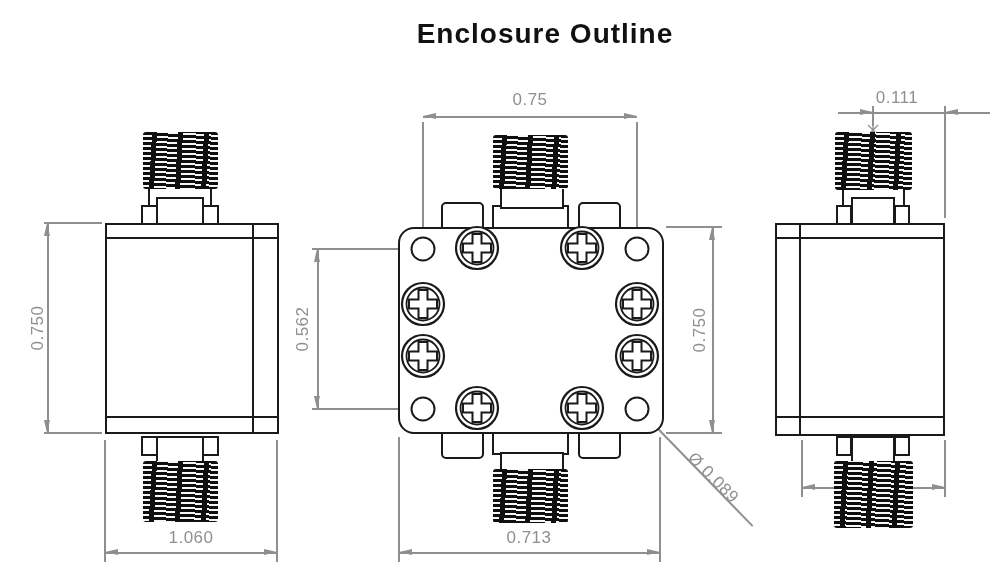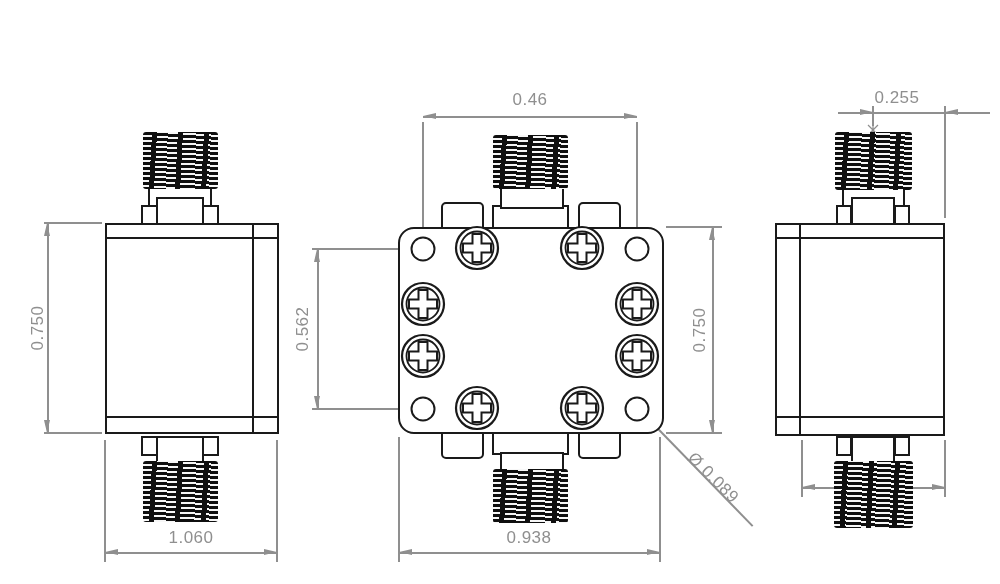--- a/index.html
+++ b/index.html
@@ -26,20 +26,21 @@
   .ar-r{border-width:3.5px 0 3.5px 13px;border-color:transparent transparent transparent #8f8f8f;}
   .ar-u{border-width:0 3.5px 13px 3.5px;border-color:transparent transparent #8f8f8f transparent;}
   .ar-d{border-width:13px 3.5px 0 3.5px;border-color:#8f8f8f transparent transparent transparent;}
   .svgpart{position:absolute;z-index:2;}
 </style>
 </head>
 <body>
 
 <div class="sheet">
 
+  <div class="title">Enclosure Outline</div>
 
   <div>
 
     <div class="box" style="left:148px;top:187px;width:64px;height:20px;"></div>
     <div class="box" style="left:156px;top:197px;width:48px;height:28px;"></div>
     <div class="box" style="left:141px;top:205px;width:17px;height:20px;"></div>
     <div class="box" style="left:202px;top:205px;width:17px;height:20px;"></div>
     <div class="thread" style="left:143px;top:132px;width:75px;height:57px;"></div>
 
     <div class="box" style="left:156px;top:436px;width:48px;height:27px;"></div>
@@ -81,42 +82,42 @@
     <div class="box" style="left:500px;top:452px;width:64px;height:19px;"></div>
     <div class="thread" style="left:493px;top:469px;width:75px;height:54px;"></div>
 
     <div class="box" style="left:398px;top:227px;width:266px;height:207px;border-radius:16px;z-index:2;"></div>
 
     <div class="g" style="left:422px;top:122px;width:1.5px;height:127px;"></div>
     <div class="g" style="left:636px;top:122px;width:1.5px;height:127px;"></div>
     <div class="g" style="left:423px;top:116px;width:214px;height:1.5px;"></div>
     <div class="ar ar-l" style="left:423px;top:113px;"></div>
     <div class="ar ar-r" style="left:624px;top:113px;"></div>
-    <div class="dimtxt" style="left:495px;top:90px;width:70px;">0.46</div>
+    <div class="dimtxt" style="left:495px;top:90px;width:70px;">0.75</div>
 
     <div class="g" style="left:312px;top:248px;width:111px;height:1.5px;"></div>
     <div class="g" style="left:312px;top:408px;width:111px;height:1.5px;"></div>
     <div class="g" style="left:317px;top:249px;width:1.5px;height:160px;"></div>
     <div class="ar ar-u" style="left:314px;top:249px;"></div>
     <div class="ar ar-d" style="left:314px;top:396px;"></div>
     <div class="dimtxt rot" style="left:271px;top:319px;width:64px;height:20px;line-height:20px;">0.562</div>
 
     <div class="g" style="left:666px;top:226px;width:56px;height:1.5px;"></div>
     <div class="g" style="left:666px;top:432px;width:56px;height:1.5px;"></div>
     <div class="g" style="left:712px;top:227px;width:1.5px;height:206px;"></div>
     <div class="ar ar-u" style="left:709px;top:227px;"></div>
     <div class="ar ar-d" style="left:709px;top:420px;"></div>
     <div class="dimtxt rot" style="left:668px;top:320px;width:64px;height:20px;line-height:20px;">0.750</div>
 
     <div class="g" style="left:398px;top:437px;width:1.5px;height:125px;"></div>
     <div class="g" style="left:659px;top:437px;width:1.5px;height:125px;"></div>
     <div class="g" style="left:399px;top:552px;width:261px;height:1.5px;"></div>
     <div class="ar ar-l" style="left:399px;top:549px;"></div>
     <div class="ar ar-r" style="left:647px;top:549px;"></div>
-    <div class="dimtxt" style="left:494px;top:528px;width:70px;">0.938</div>
+    <div class="dimtxt" style="left:494px;top:528px;width:70px;">0.713</div>
 
     <div class="g" style="left:646px;top:415px;width:154px;height:1.5px;transform:rotate(45.8deg);transform-origin:0 0;"></div>
     <div class="ar ar-r" style="left:632px;top:411px;transform:rotate(-135deg);transform-origin:13px 3.5px;"></div>
     <div class="dimtxt" style="left:668px;top:468px;width:90px;transform:rotate(45deg);">Ø 0.089</div>
   </div>
 
   <div>
 
     <div class="box" style="left:842px;top:188px;width:63px;height:21px;"></div>
     <div class="box" style="left:851px;top:197px;width:44px;height:28px;"></div>
@@ -135,21 +136,21 @@
     <div class="k" style="left:799px;top:225px;width:2px;height:209px;z-index:2;"></div>
 
     <svg class="svgpart" style="left:867px;top:124px;" width="12" height="12" viewBox="0 0 12 12">
       <path d="M1,1 L11,11 M11,1 L1,11 M6,0 L6,12" stroke="#8f8f8f" stroke-width="1.2" fill="none"></path>
     </svg>
     <div class="g" style="left:872px;top:106px;width:1.5px;height:20px;"></div>
     <div class="g" style="left:944px;top:106px;width:1.5px;height:112px;"></div>
     <div class="g" style="left:838px;top:112px;width:152px;height:1.5px;"></div>
     <div class="ar ar-r" style="left:860px;top:109px;"></div>
     <div class="ar ar-l" style="left:945px;top:109px;"></div>
-    <div class="dimtxt" style="left:862px;top:88px;width:70px;">0.255</div>
+    <div class="dimtxt" style="left:862px;top:88px;width:70px;">0.111</div>
 
     <div class="g" style="left:801px;top:440px;width:1.5px;height:57px;"></div>
     <div class="g" style="left:944px;top:440px;width:1.5px;height:57px;"></div>
     <div class="g" style="left:802px;top:487px;width:143px;height:1.5px;"></div>
     <div class="ar ar-l" style="left:802px;top:484px;"></div>
     <div class="ar ar-r" style="left:932px;top:484px;"></div>
     <div class="dimtxt" style="left:838px;top:462px;width:70px;z-index:1;">0.500</div>
   </div>
 
 <svg width="48" height="48" viewBox="-24 -24 48 48" class="svgpart" style="left: 453px; top: 224px;">

